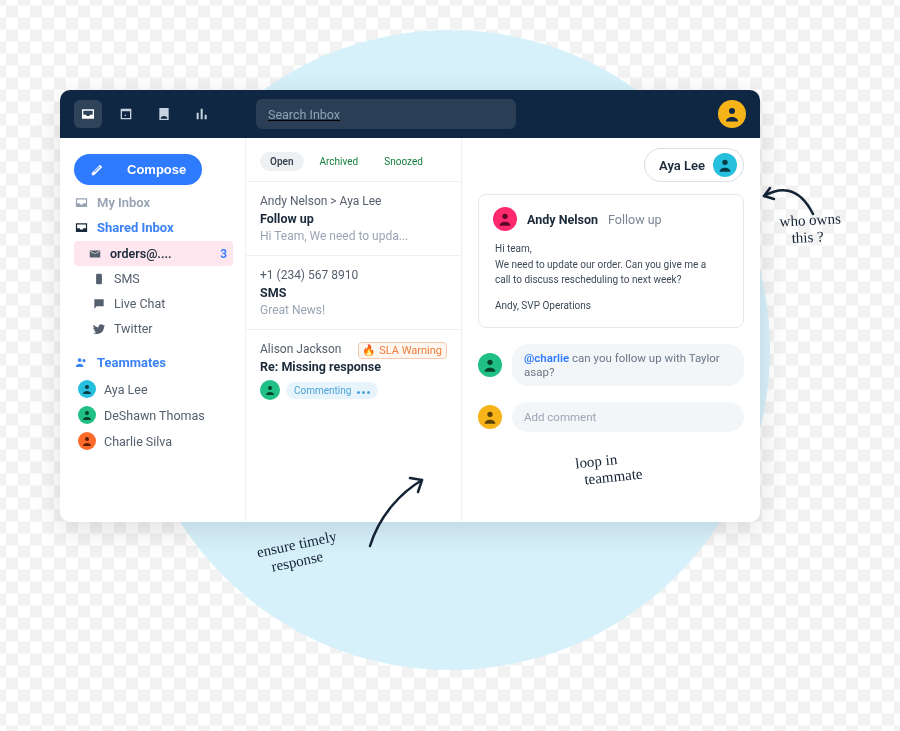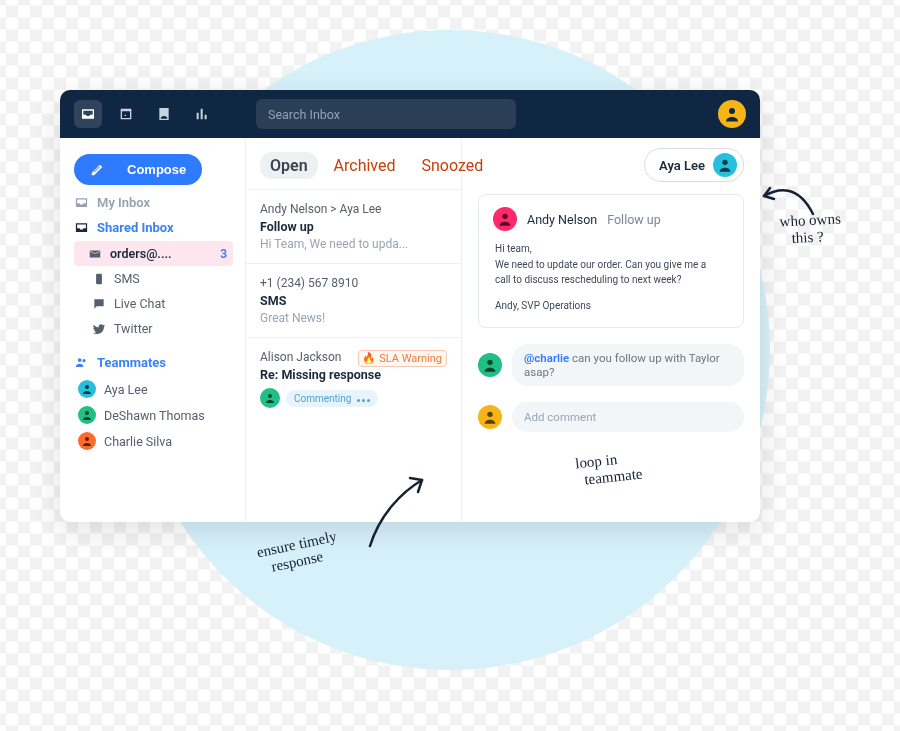--- a/index.html
+++ b/index.html
@@ -32,20 +32,21 @@
     flex-direction: column;
   }
   
   .topbar {
     height: 48px;
     background: #0f2742;
     display: flex;
     align-items: center;
     padding: 0 14px;
     gap: 10px;
+    text-decoration: underline;
   }
   .topbar .nav-icon {
     width: 28px; height: 28px;
     border-radius: 6px;
     display: flex; align-items: center; justify-content: center;
     color: #c7d3e0;
   }
   .topbar .nav-icon.active { background: #ffffff22; color: #fff; }
   .topbar .nav-icon svg { width: 16px; height: 16px; fill: currentColor; }
   .search {
@@ -123,23 +124,23 @@
   }
   
   .inboxlist {
     width: 216px;
     border-right: 1px solid #eef1f4;
     display:flex; flex-direction:column;
   }
   .tabs {
     display:flex; gap:6px;
     padding: 14px 14px 10px 14px;
-    font-size:16px;
-  }
-  .tab { color:#c2410c; padding:4px 10px; border-radius:12px; cursor:pointer; }
+    font-size:10px;
+  }
+  .tab { color:#15803d; padding:4px 10px; border-radius:12px; cursor:pointer; }
   .tab.active { background:#eef1f4; color:#3a4450; font-weight:600; }
   .msg {
     border-top: 1px solid #eef1f4;
     padding: 12px 14px;
     font-size:12px;
     color:#56606d;
   }
   .msg .from { font-size:12px; color:#56606d; }
   .msg .subj { font-weight:700; color:#1b2a3a; margin:3px 0; font-size:12.5px; }
   .msg .prev { color:#9aa5b3; font-size:12px; }
@@ -179,21 +180,21 @@
     margin-top: 44px;
     border:1px solid #e4e9ef;
     border-radius:8px;
     padding: 12px 14px 14px 14px;
   }
   .email-head {
     display:flex; align-items:center; gap:10px; margin-bottom:10px;
     font-size:12.5px;
   }
   .email-head .av { width:24px;height:24px;border-radius:50%; background:#ff2a6d; display:flex;align-items:center;justify-content:center;}
-  .email-head .name { font-weight:400; color:#1b2a3a; }
+  .email-head .name { font-weight:700; color:#1b2a3a; }
   .email-head .subj { color:#7b8693; }
   .email-body { font-size:10px; color:#3e4a58; line-height:1.55; padding-left:2px; }
   .comment-row {
     display:flex; align-items:center; gap:10px;
     margin-top:16px;
   }
   .comment-row .av { width:24px;height:24px;border-radius:50%; display:flex;align-items:center;justify-content:center; }
   .comment-bubble {
     background:#f3f6f9; border-radius:16px;
     padding:7px 12px; font-size:11.5px; color:#6a7684;

